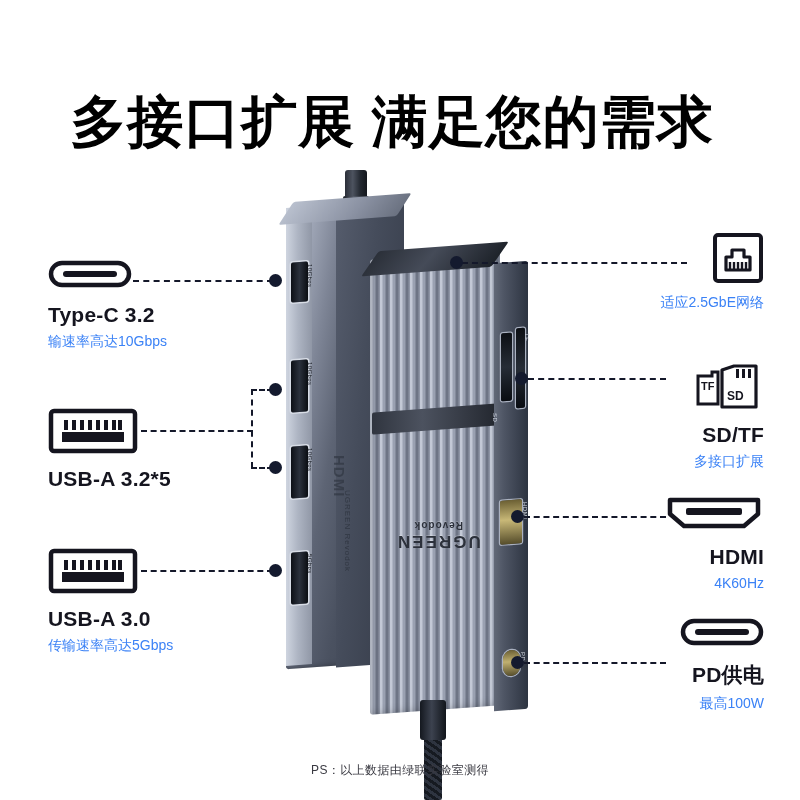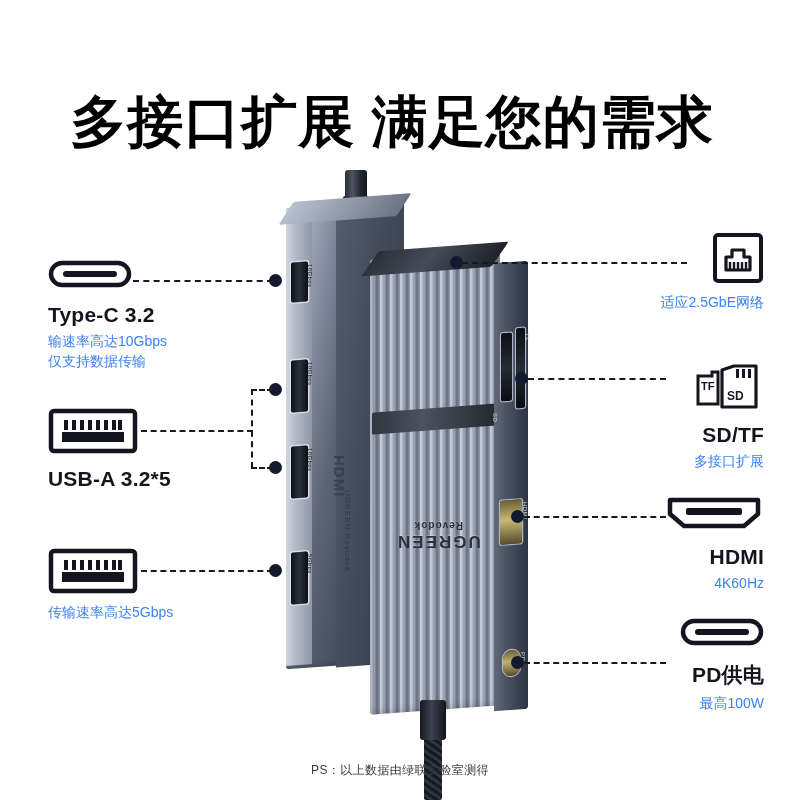--- a/index.html
+++ b/index.html
@@ -282,21 +282,20 @@
 
 <div class="feat" style="left:48px; top:258px;">
   <span class="icon">
     <svg width="84" height="32" viewBox="0 0 84 32" aria-hidden="true">
       <rect x="3" y="5" width="78" height="22" rx="11" ry="11" fill="none" stroke="#15151f" stroke-width="4.5"></rect>
       <rect x="15" y="13" width="54" height="6" rx="3" ry="3" fill="#15151f"></rect>
     </svg>
   </span>
   <div class="t1">Type-C 3.2</div>
   <div class="t2">输速率高达10Gbps</div>
-  <div class="t2" style="margin-top:1px;">仅支持数据传输</div>
 </div>
 
 <div class="feat" style="left:48px; top:408px;">
   <span class="icon">
     <svg width="90" height="46" viewBox="0 0 90 46" aria-hidden="true">
       <rect x="3" y="3" width="84" height="40" rx="3" ry="3" fill="none" stroke="#15151f" stroke-width="4.5"></rect>
       <rect x="14" y="24" width="62" height="10" fill="#15151f"></rect>
       <g fill="#15151f">
         <rect x="16" y="12" width="4" height="10"></rect>
           <rect x="24" y="12" width="4" height="10"></rect>
@@ -322,20 +321,21 @@
           <rect x="24" y="12" width="4" height="10"></rect>
         <rect x="32" y="12" width="4" height="10"></rect>
           <rect x="40" y="12" width="4" height="10"></rect>
         <rect x="48" y="12" width="4" height="10"></rect>
           <rect x="56" y="12" width="4" height="10"></rect>
         <rect x="64" y="12" width="4" height="10"></rect>
           <rect x="70" y="12" width="4" height="10"></rect>
       </g>
     </svg>
   </span>
+  <div class="t1">USB-A 3.0</div>
   <div class="t2">传输速率高达5Gbps</div>
 </div>
 
 <div class="feat right" style="right:36px; top:232px;">
   <span class="icon" style="display:inline-block;">
     <svg width="52" height="52" viewBox="0 0 52 52" aria-hidden="true">
       <rect x="3" y="3" width="46" height="46" rx="3" ry="3" fill="none" stroke="#15151f" stroke-width="4"></rect>
       <path d="M14 38 L14 25 L20 25 L20 18 L32 18 L32 25 L38 25 L38 38 Z" fill="none" stroke="#15151f" stroke-width="3.2" stroke-linejoin="round"></path>
       <g stroke="#15151f" stroke-width="2.4">
         <line x1="18" y1="30" x2="18" y2="38"></line>

